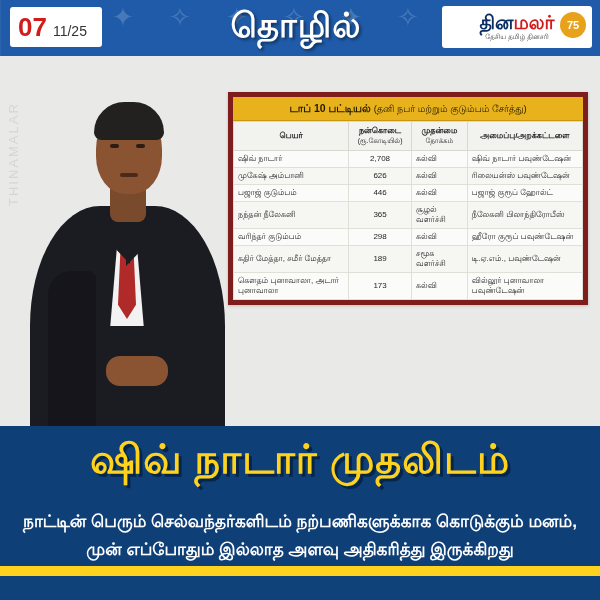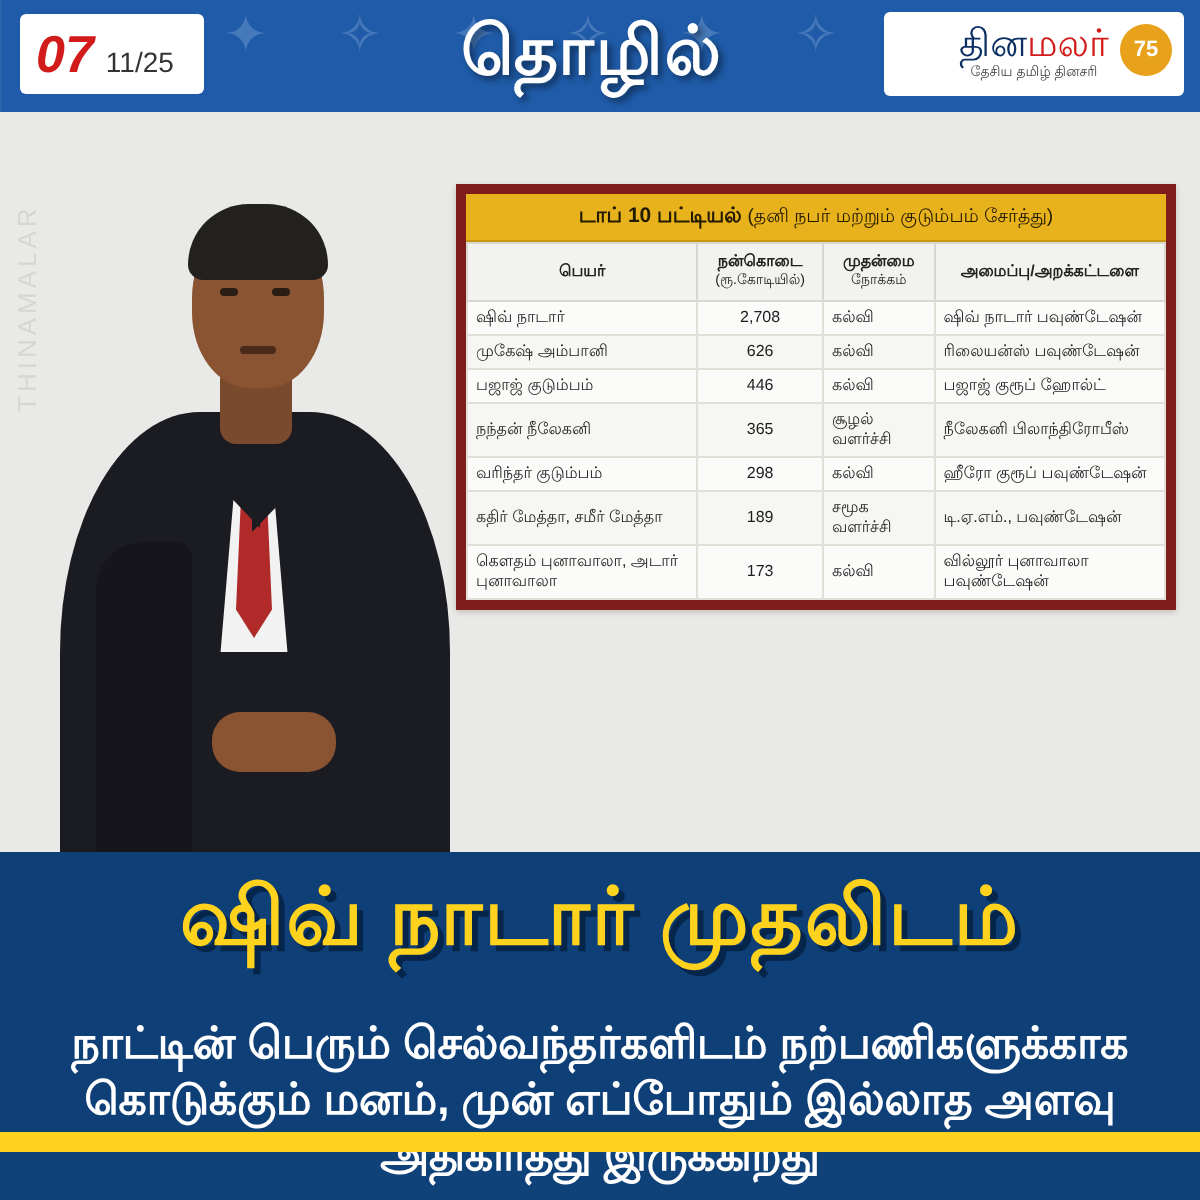--- a/index.html
+++ b/index.html
@@ -31,40 +31,40 @@
     line-height: 26px;
     white-space: nowrap;
   }
   .date-badge {
     position: absolute; left: 10px; top: 7px;
     width: 92px; height: 40px;
     background: #fff; border-radius: 3px;
     display: flex; align-items: center; padding-left: 8px; gap: 6px;
   }
   .date-day {
-    color: #d21b1b; font-weight: bold; font-size: 26px; line-height: 26px; font-style: italic;
+    color: #d21b1b; font-weight: bold; font-size: 26px; line-height: 26px;
   }
   .date-rest {
     color: #333; font-size: 14px; line-height: 14px; padding-top: 8px;
   }
   .tamil-title {
     position: absolute; left: 0; top: 0; width: 592px; height: 56px;
     display: flex; align-items: center; justify-content: center;
     color: #ffffff; font-size: 34px; font-weight: bold;
     text-shadow: 2px 2px 3px rgba(0,0,0,.45);
     letter-spacing: 1px;
   }
   .logo-box {
     position: absolute; right: 8px; top: 6px;
     width: 150px; height: 42px;
     background: #fff; border-radius: 3px;
     display: flex; flex-direction: column; align-items: center; justify-content: center;
     overflow: hidden;
   }
-  .logo-main { font-size: 19px; font-weight: normal; color: #0b2f63; line-height: 19px; }
+  .logo-main { font-size: 19px; font-weight: bold; color: #0b2f63; line-height: 19px; }
   .logo-main .red { color: #d21b1b; }
   .logo-sub { font-size: 7px; color: #444; line-height: 10px; }
   .logo-75 {
     position: absolute; right: 6px; top: 6px;
     width: 26px; height: 26px; border-radius: 50%;
     background: #e8a11b; color: #fff; font-size: 11px; font-weight: bold;
     display: flex; align-items: center; justify-content: center; margin-left: 40px;
   }
 
   
@@ -185,21 +185,21 @@
     display: flex; align-items: center; justify-content: center;
   }
   .headline {
     color: #ffd21e; font-size: 40px; font-weight: bold;
     text-shadow: 3px 3px 0 #06254a;
     letter-spacing: 1px; text-align: center;
   }
   .subtext {
     position: absolute; left: 0; top: 76px; width: 600px;
     text-align: center; color: #ffffff;
-    font-size: 22px; font-weight: bold; line-height: 28px;
+    font-size: 17px; font-weight: bold; line-height: 28px;
     padding: 6px 4px;
   }
   .footer-bar {
     position: absolute; left: 0; bottom: 0; width: 600px; height: 10px;
     background: #ffd21e;
   }
 </style>
 </head>
 <body>
 

